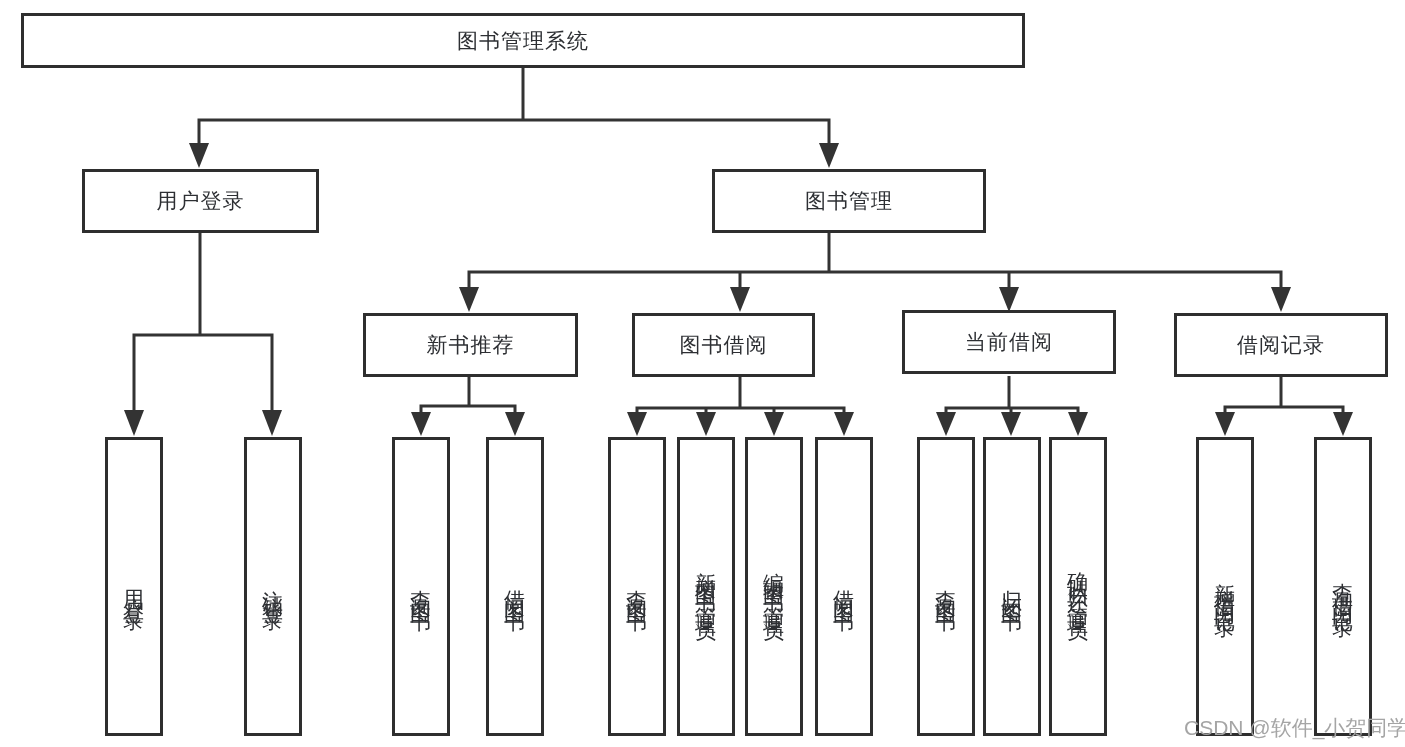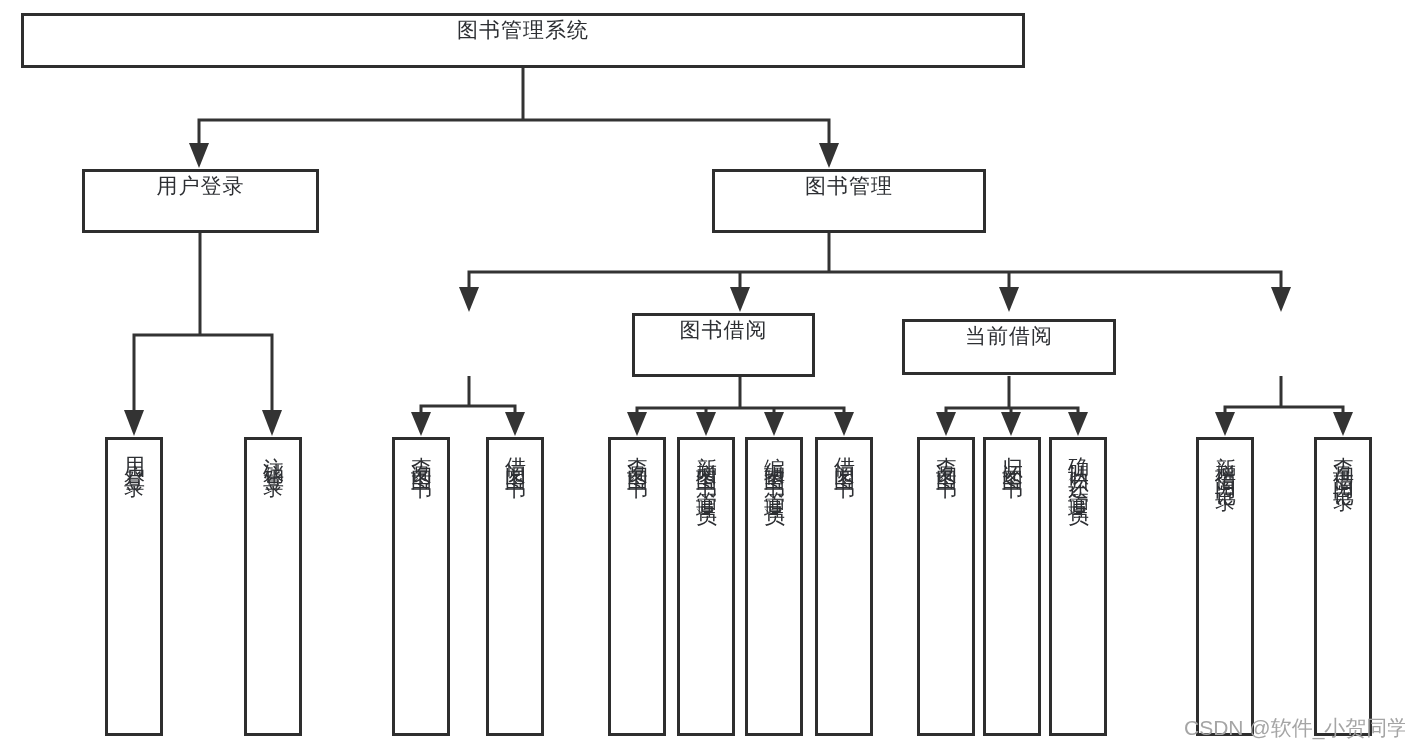--- a/index.html
+++ b/index.html
@@ -15,24 +15,24 @@
     position: absolute;
     left: 0; top: 0;
     z-index: 1;
   }
   .node {
     position: absolute;
     box-sizing: border-box;
     border: 3px solid #2e2e2e;
     background: #ffffff;
     display: flex;
+    align-items: center;
     justify-content: center;
     color: #2d2f33;
     z-index: 2;
-    font-family: Liberation Serif, serif;
   }
   .node.h span {
     font-size: 21px;
     letter-spacing: 1px;
     white-space: nowrap;
   }
   .node.v span {
     writing-mode: vertical-rl;
     text-orientation: mixed;
     font-size: 21px;
@@ -110,25 +110,31 @@
     <span>图书管理系统</span>
   </div>
 
   <div class="node h" style="left:82px;top:169px;width:237px;height:64px">
     <span>用户登录</span>
   </div>
   <div class="node h" style="left:712px;top:169px;width:274px;height:64px">
     <span>图书管理</span>
   </div>
 
+  <div class="node h" style="left:363px;top:313px;width:215px;height:64px">
+    <span>新书推荐</span>
+  </div>
   <div class="node h" style="left:632px;top:313px;width:183px;height:64px">
     <span>图书借阅</span>
   </div>
-  <div class="node h" style="left:902px;top:319px;width:214px;height:56px">
+  <div class="node h" style="left:902px;top:310px;width:214px;height:64px">
     <span>当前借阅</span>
+  </div>
+  <div class="node h" style="left:1174px;top:313px;width:214px;height:64px">
+    <span>借阅记录</span>
   </div>
 
   <div class="node v" style="left:105px;top:437px;width:58px;height:299px">
     <span>用户登录</span>
   </div>
   <div class="node v" style="left:244px;top:437px;width:58px;height:299px">
     <span>注销登录</span>
   </div>
 
   <div class="node v" style="left:392px;top:437px;width:58px;height:299px">

